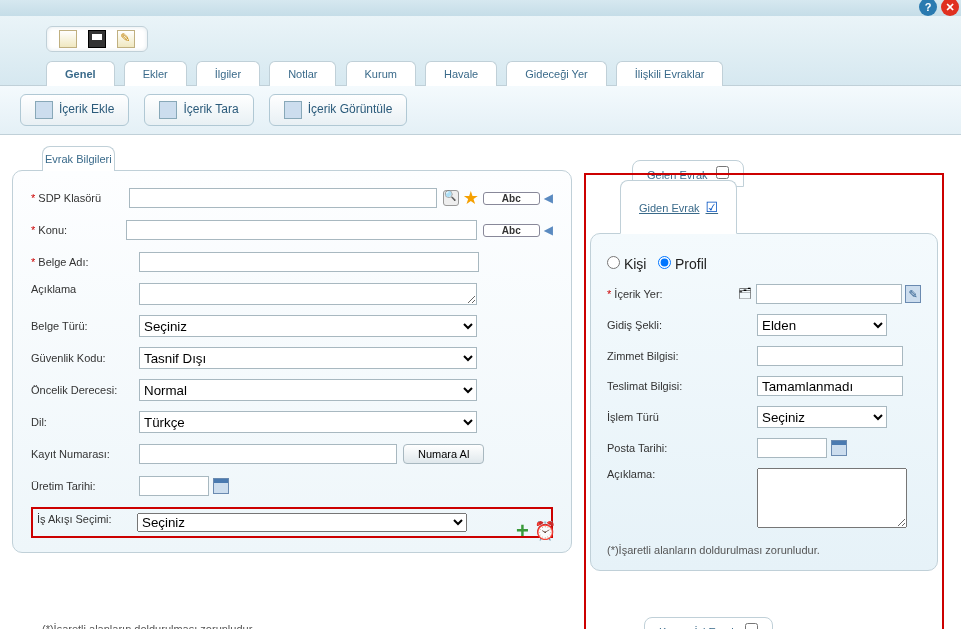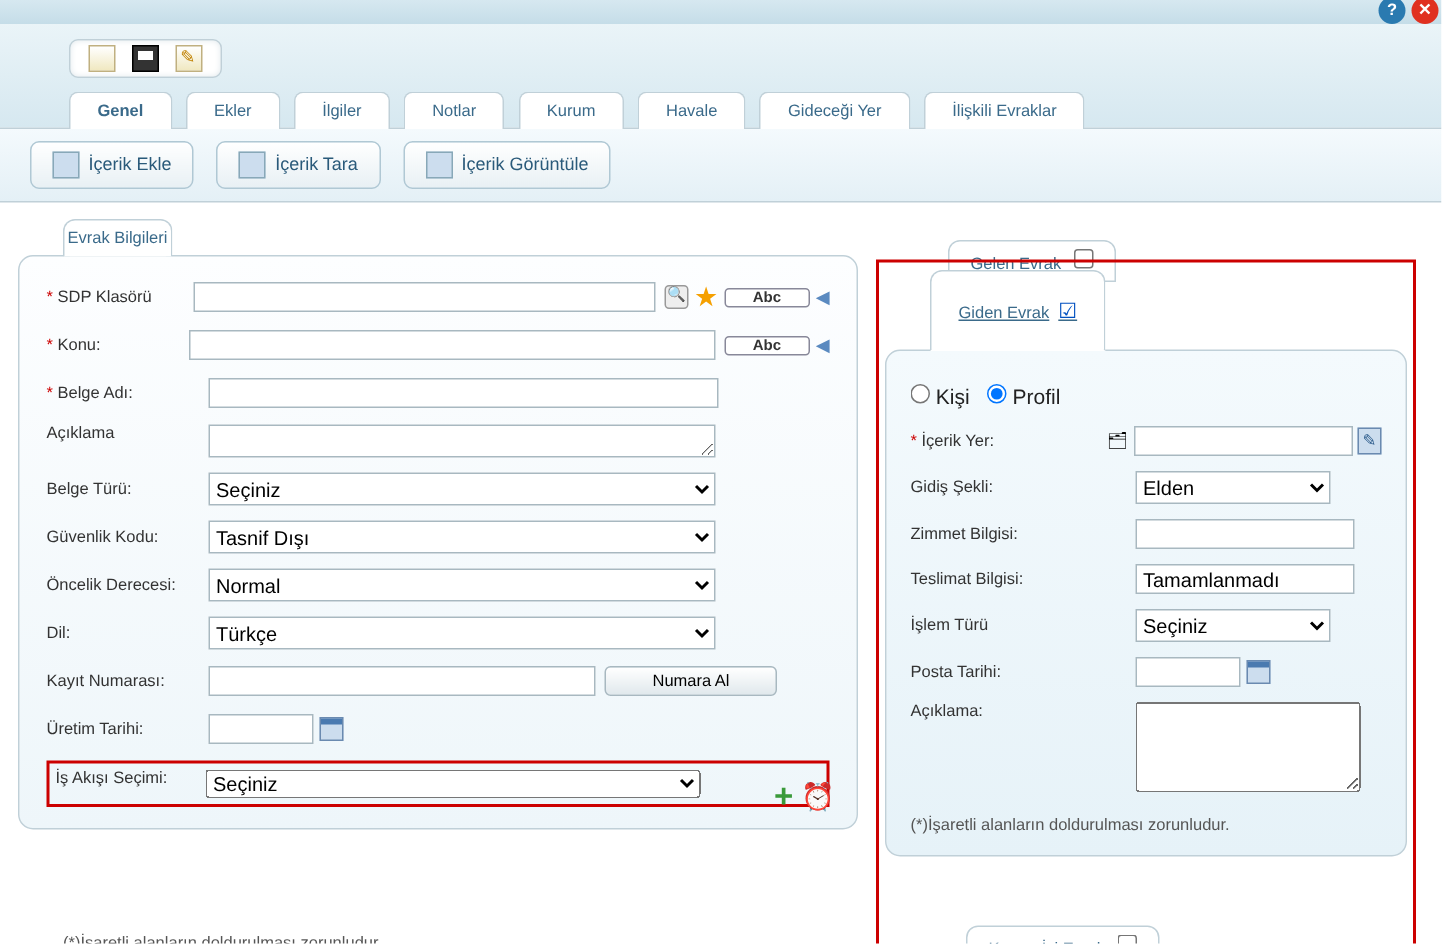--- a/index.html
+++ b/index.html
@@ -34,21 +34,21 @@
 .form-row textarea { border: 1px solid #a8b8c0; padding: 2px 4px; resize: both; background:#fff; font-family:Arial; font-size:11px; }
 .form-row select { border: 1px solid #a8b8c0; height: 22px; background: #fff; }
 .wide-input { width: 340px; }
 .side-icons { margin-left: 6px; display:flex; align-items:center; gap:4px; }
 .side-icons span { display:inline-block; cursor:pointer; }
 .lookup-icon { width:16px; height:16px; background:#eee; border:1px solid #999; border-radius:3px; position:relative; }
 .lookup-icon::after { content:'🔍'; font-size:10px; position:absolute; left:1px; top:-1px; }
 .star-icon { color:#f5a000; font-size:18px; line-height:16px; }
 .abc-badge { border:1px solid #889; border-radius:3px; padding:0 18px; font-size:10px; font-weight:bold; background:#fff; color:#333; }
 .tri-icon { color:#5a8ac0; font-size:12px; }
-.numara-btn { border: 1px solid #a8b8c0; border-radius: 4px; padding: 3px 31px; background: linear-gradient(#fff,#e0e8ec); cursor: pointer; margin-left: 6px; }
+.numara-btn { border: 1px solid #a8b8c0; border-radius: 4px; padding: 3px 14px; background: linear-gradient(#fff,#e0e8ec); cursor: pointer; margin-left: 6px; }
 .cal-icon { width:16px; height:16px; background:#cde; border:1px solid #6a8ab0; display:inline-block; vertical-align:middle; margin-left:4px; position:relative; cursor:pointer; }
 .cal-icon::before { content:''; position:absolute; top:0; left:0; right:0; height:4px; background:#4a7ab0; }
 .workflow-row { border: 2px solid #c00; padding: 4px; margin-top: 4px; display: flex; }
 .plus-icon { color:#3a9a3a; font-size:22px; font-weight:bold; margin-left:10px; cursor:pointer; }
 .clock-icon { font-size:18px; margin-left:6px; cursor:pointer; color:#333; }
 .footer-note { margin-top: 70px; padding-left: 30px; color: #555; }
 .collapsed-tab { display:inline-block; background:#fff; border:1px solid #c0d0d8; border-radius:8px 8px 0 0; padding:5px 14px; color:#3a6a8a; margin-left:30px; }
 .collapsed-tab .chk { margin-left:8px; }
 .gelen-wrap { position:absolute; left:602px; top:160px; }
 .kurum-wrap { position:absolute; left:614px; top:617px; }

